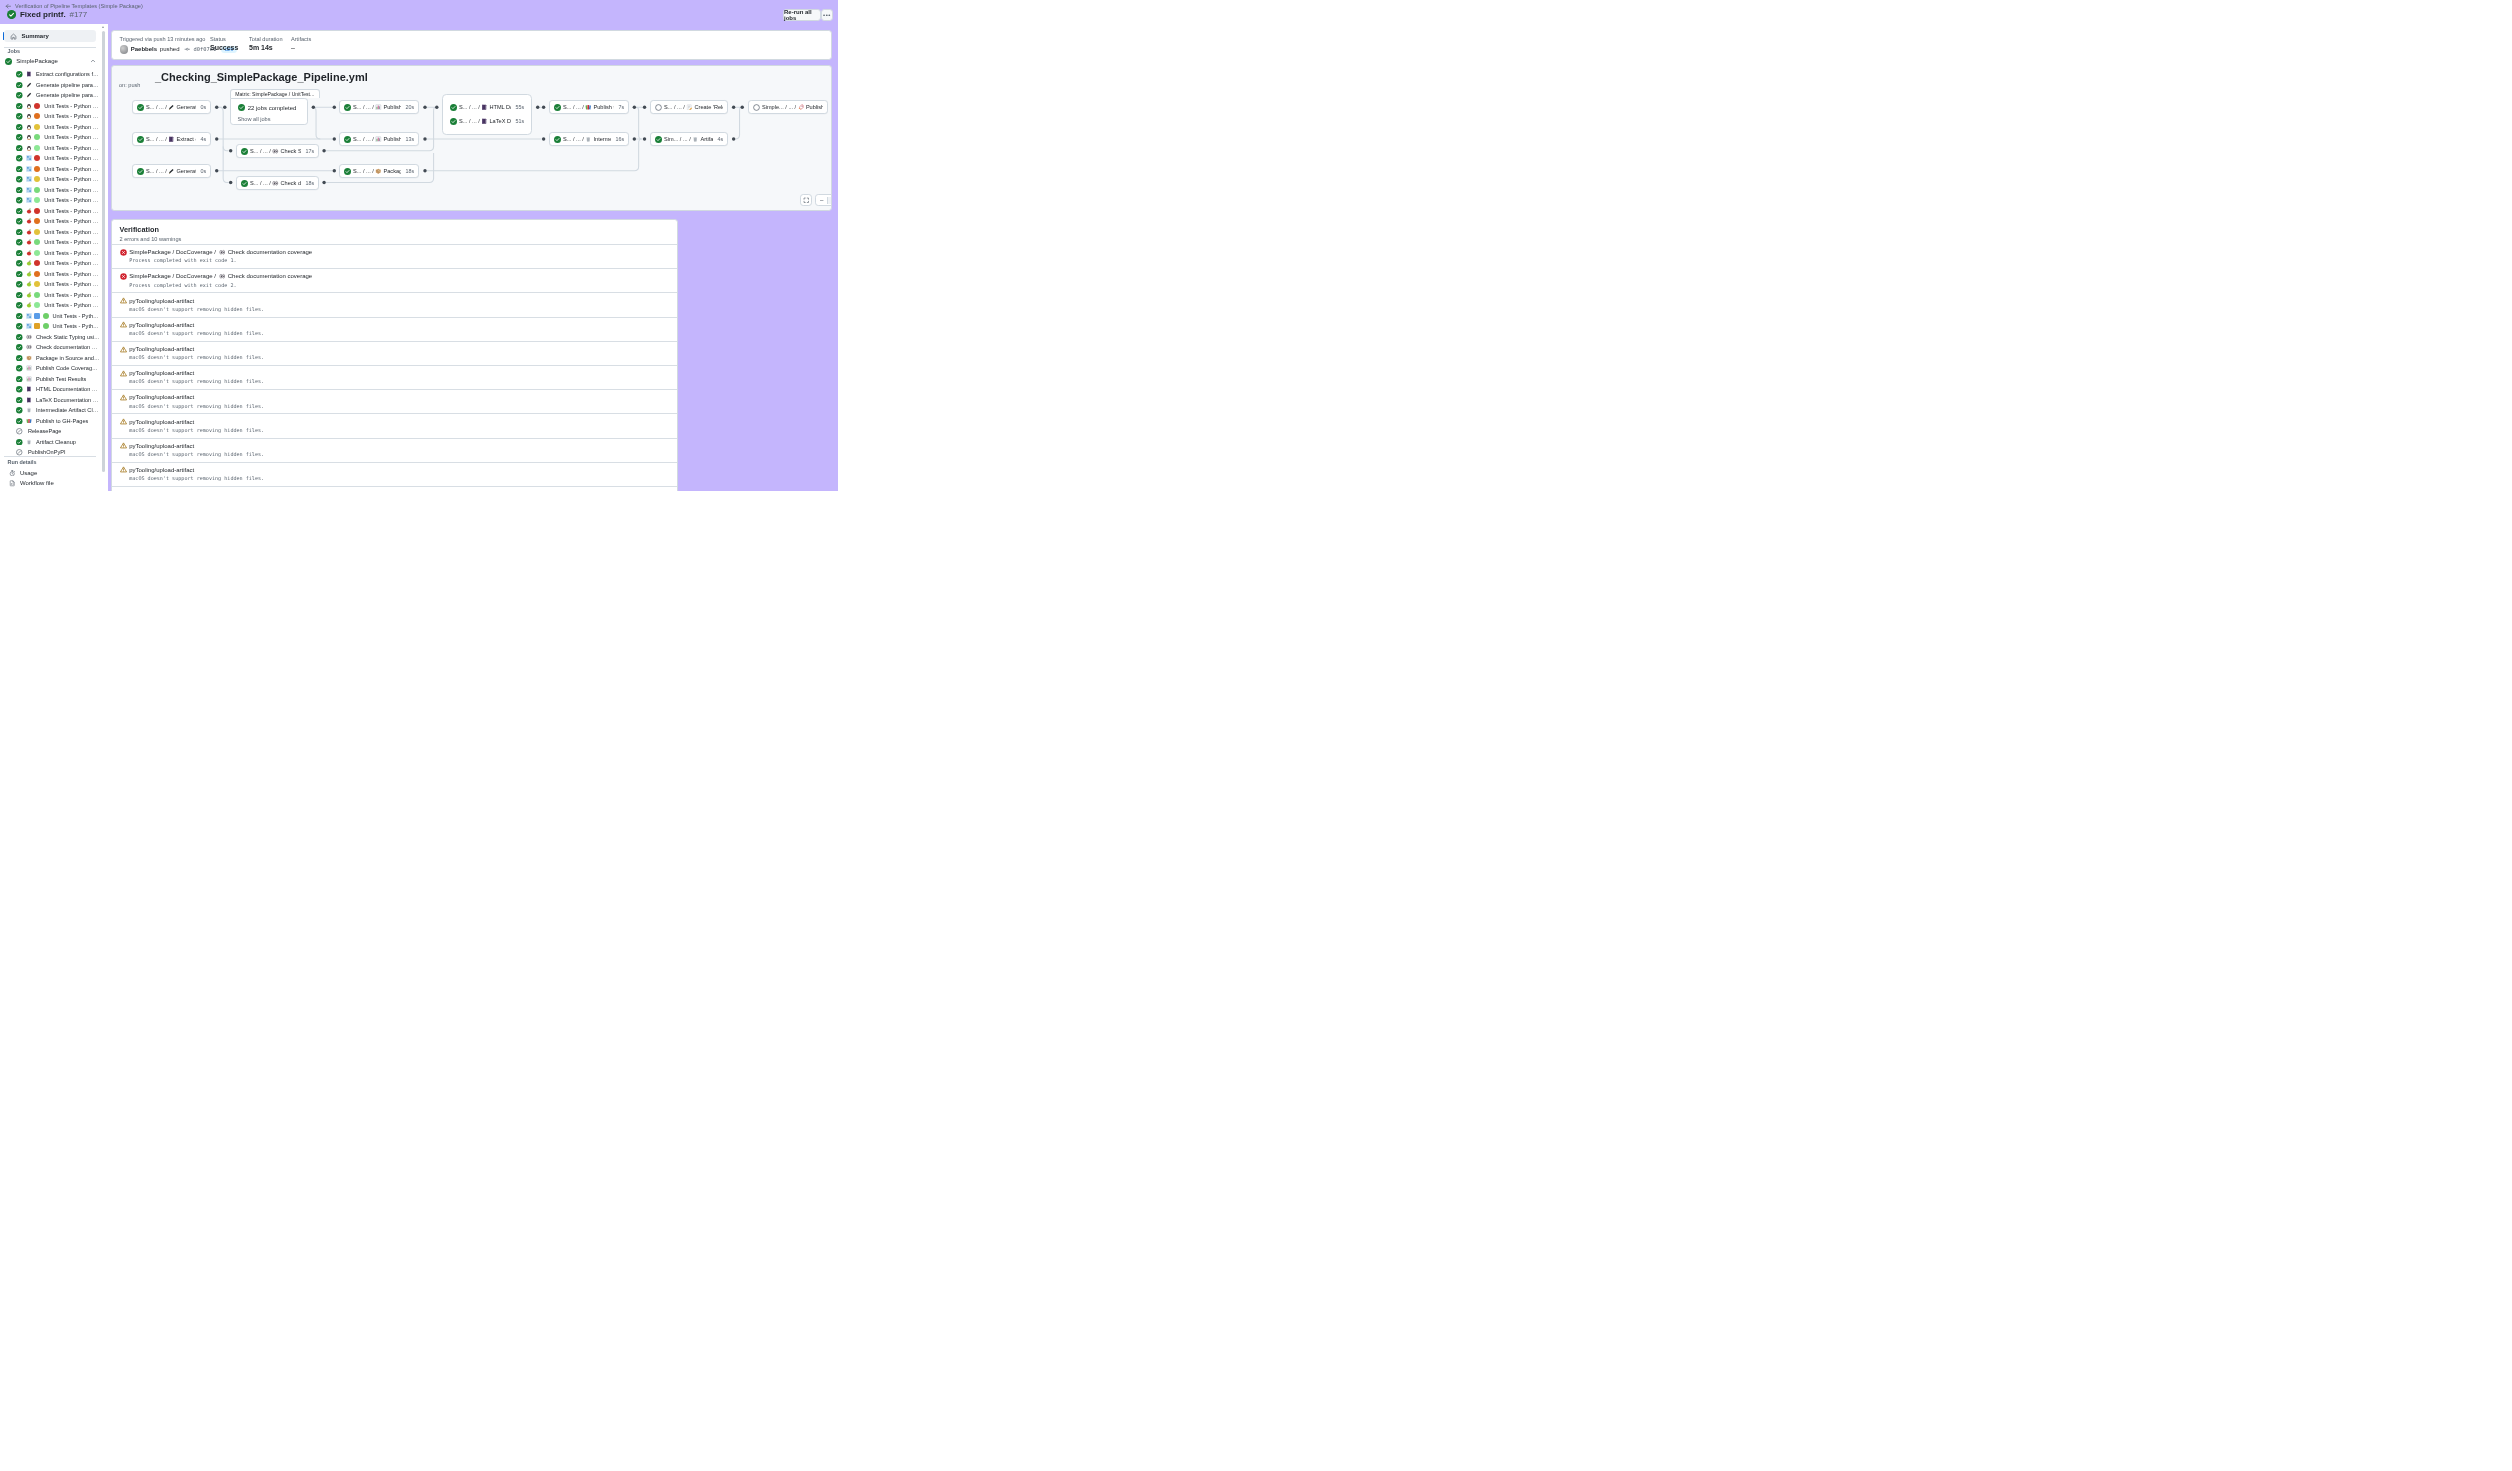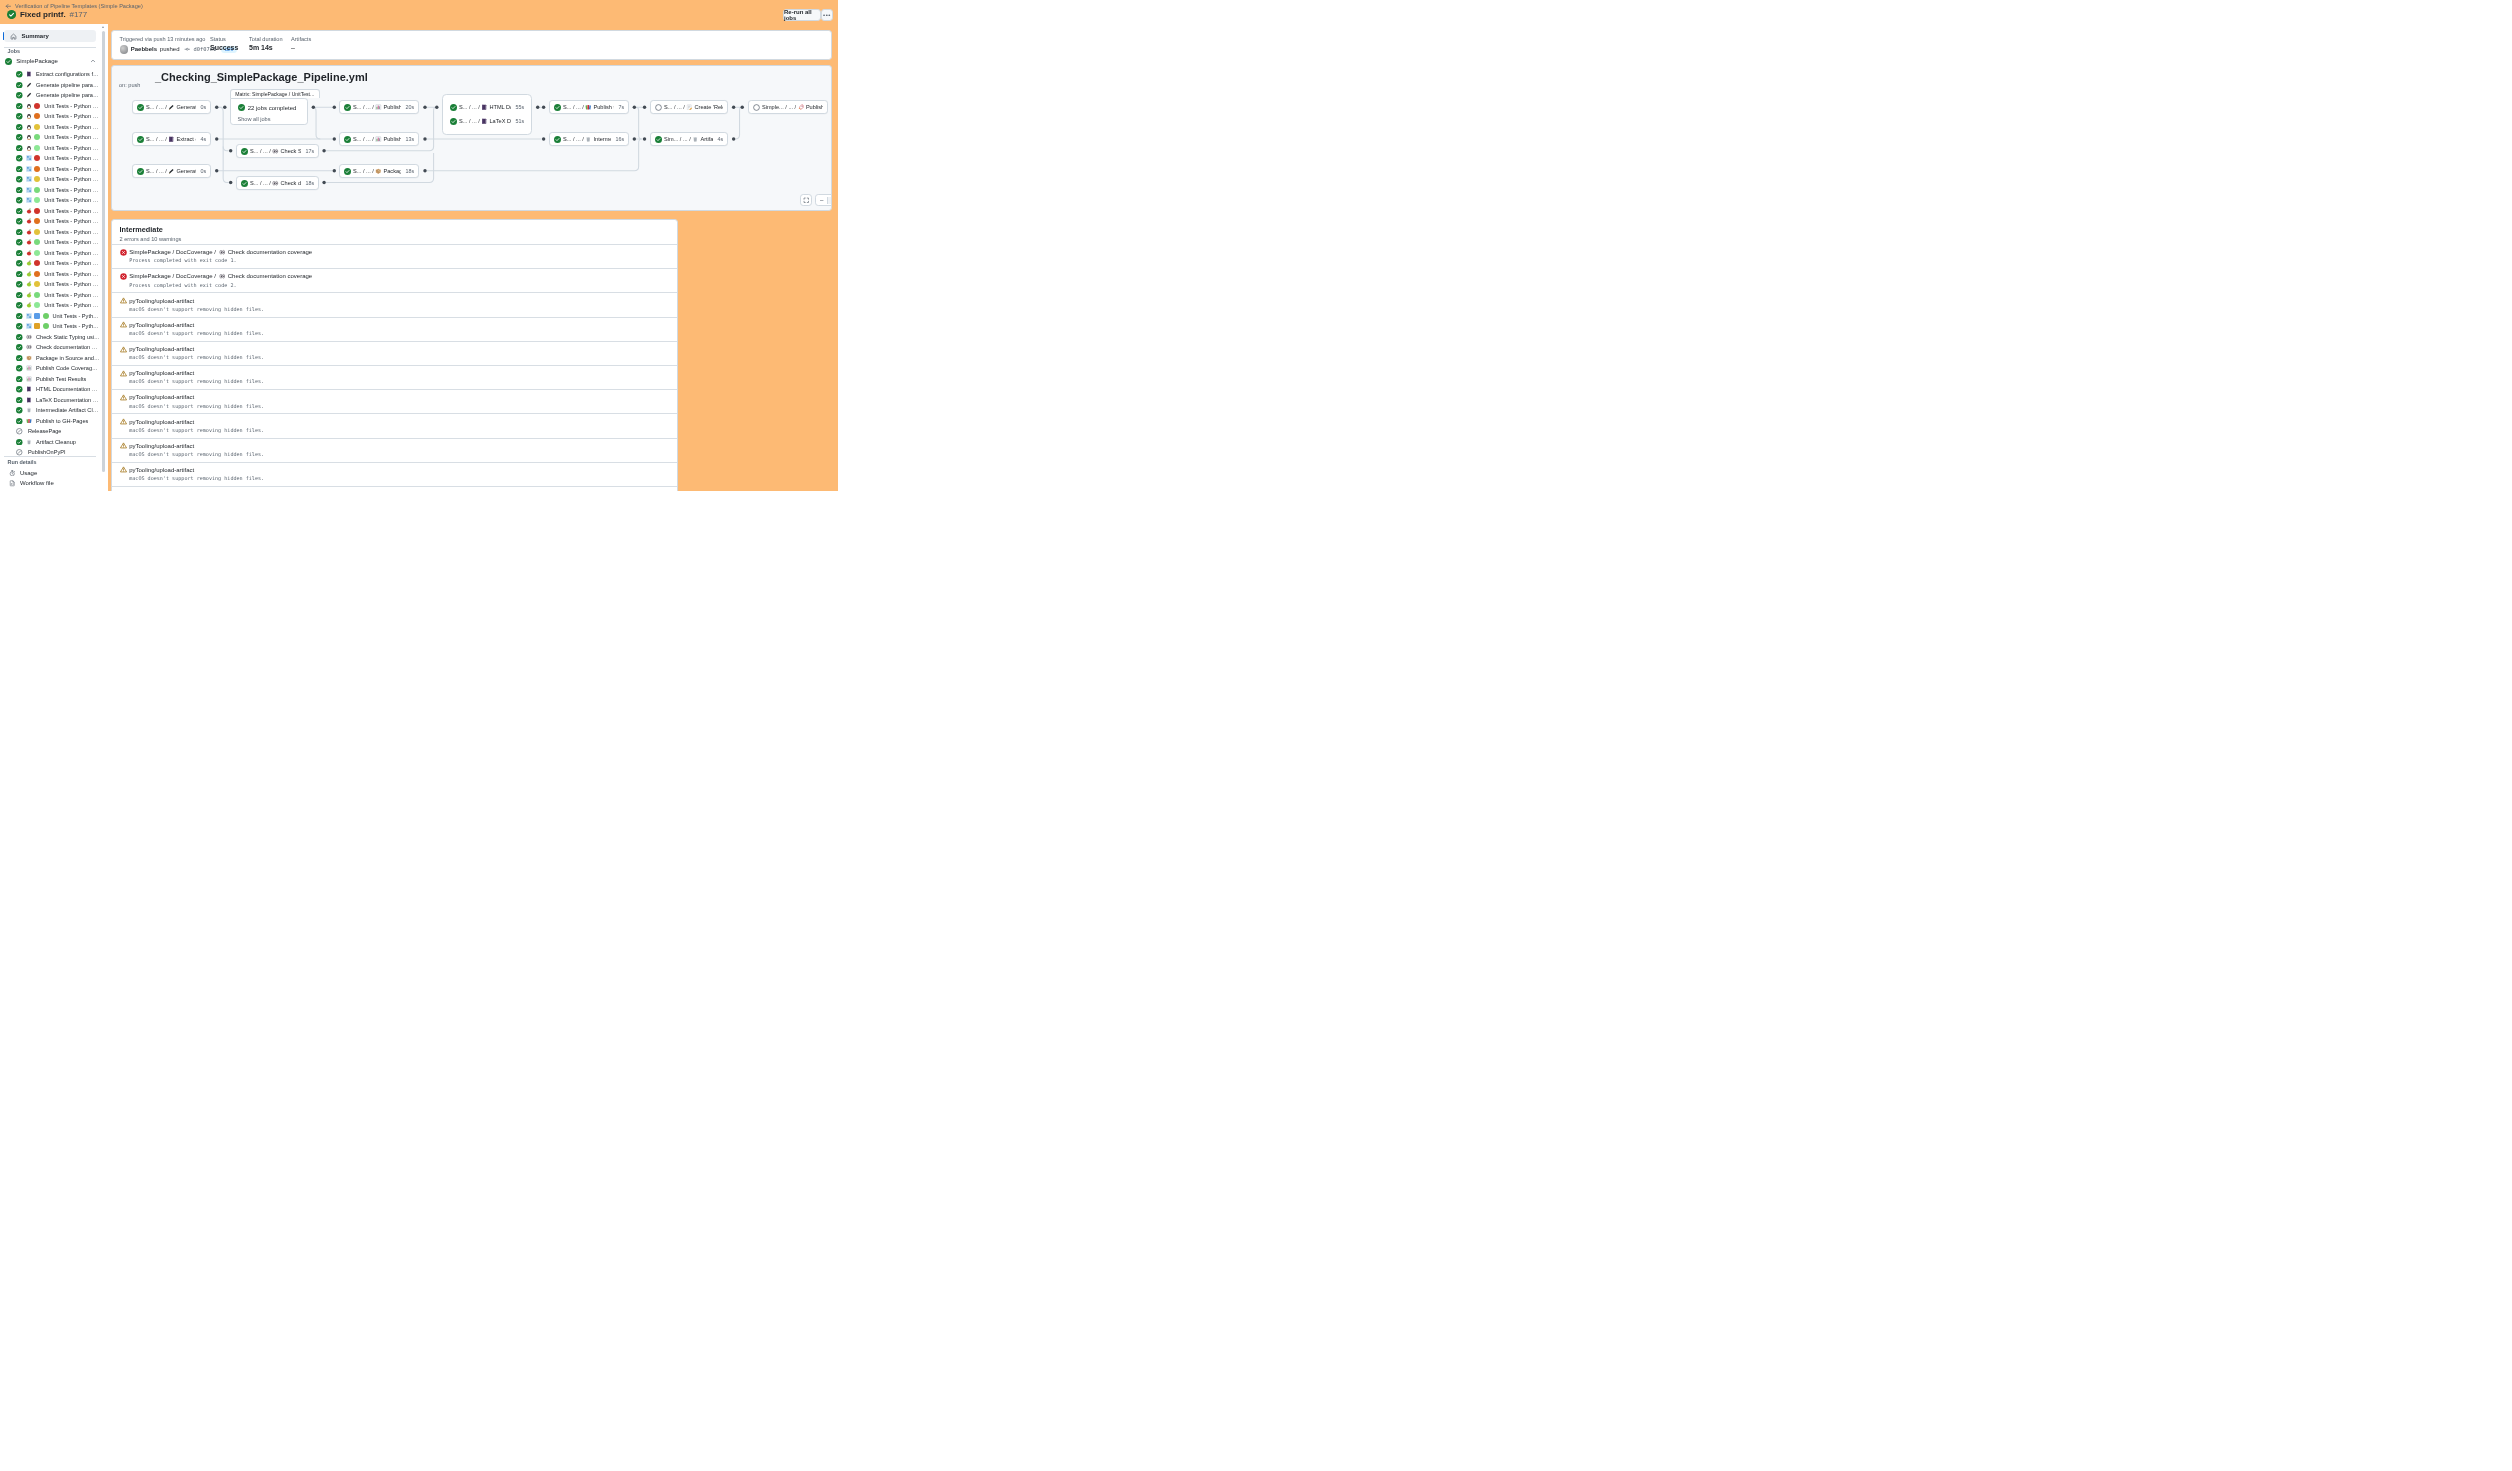--- a/index.html
+++ b/index.html
@@ -1,18 +1,18 @@
 <!DOCTYPE html>
 <html style="font-size:8.6px"><head>
 <meta charset="utf-8">
 <style>
   * { margin:0; padding:0; box-sizing:border-box; }
   html,body { background:#fff; }
   body { font-family:"Liberation Sans", sans-serif; color:#1f2328; }
-  .app { position:relative; width:838px; height:491px; overflow:hidden; background:#fdba74; }
+  .app { position:relative; width:838px; height:491px; overflow:hidden; background:#c4b5fd; }
 
   .ic { display:inline-block; flex:none; }
   .ic svg { width:100%; height:100%; display:block; }
 
   
   .breadcrumb-row { position:absolute; left:5.4px; top:2.7px; display:flex; align-items:center; gap:3.2px; }
   .breadcrumb-row .ic { width:6.5px; height:6.5px; }
   .breadcrumb { font-size:5.6px; color:#59636e; }
   .title-row { position:absolute; left:7px; top:10.2px; display:flex; align-items:center; gap:3.8px; }
   .title-row .ic { width:9.1px; height:9.1px; }
@@ -1226,21 +1226,21 @@
           </svg>
         </span>
     </div>
     <div class="zoombtn zb-split">
       <span class="zb-half">−</span>
       <span class="zb-half zb-plus">+</span>
     </div>
   </div>
 
   <div class="annot-card">
-    <span class="annot-title">Intermediate</span>
+    <span class="annot-title">Verification</span>
     <span class="annot-sub">2 errors and 10 warnings</span>
     <div class="annot-list">
         <div class="arow">
           <div class="atitle">
             <span class="ic st" style="height: 7px; width: 7px;">
               <svg viewBox="0 0 16 16">
                 <circle cx="8" cy="8" r="7.4" fill="#d1242f"></circle>
                 <path d="M5.5 5.5l5 5M10.5 5.5l-5 5" stroke="#fff" stroke-width="1.6" stroke-linecap="round"></path>
               </svg>
             </span>

